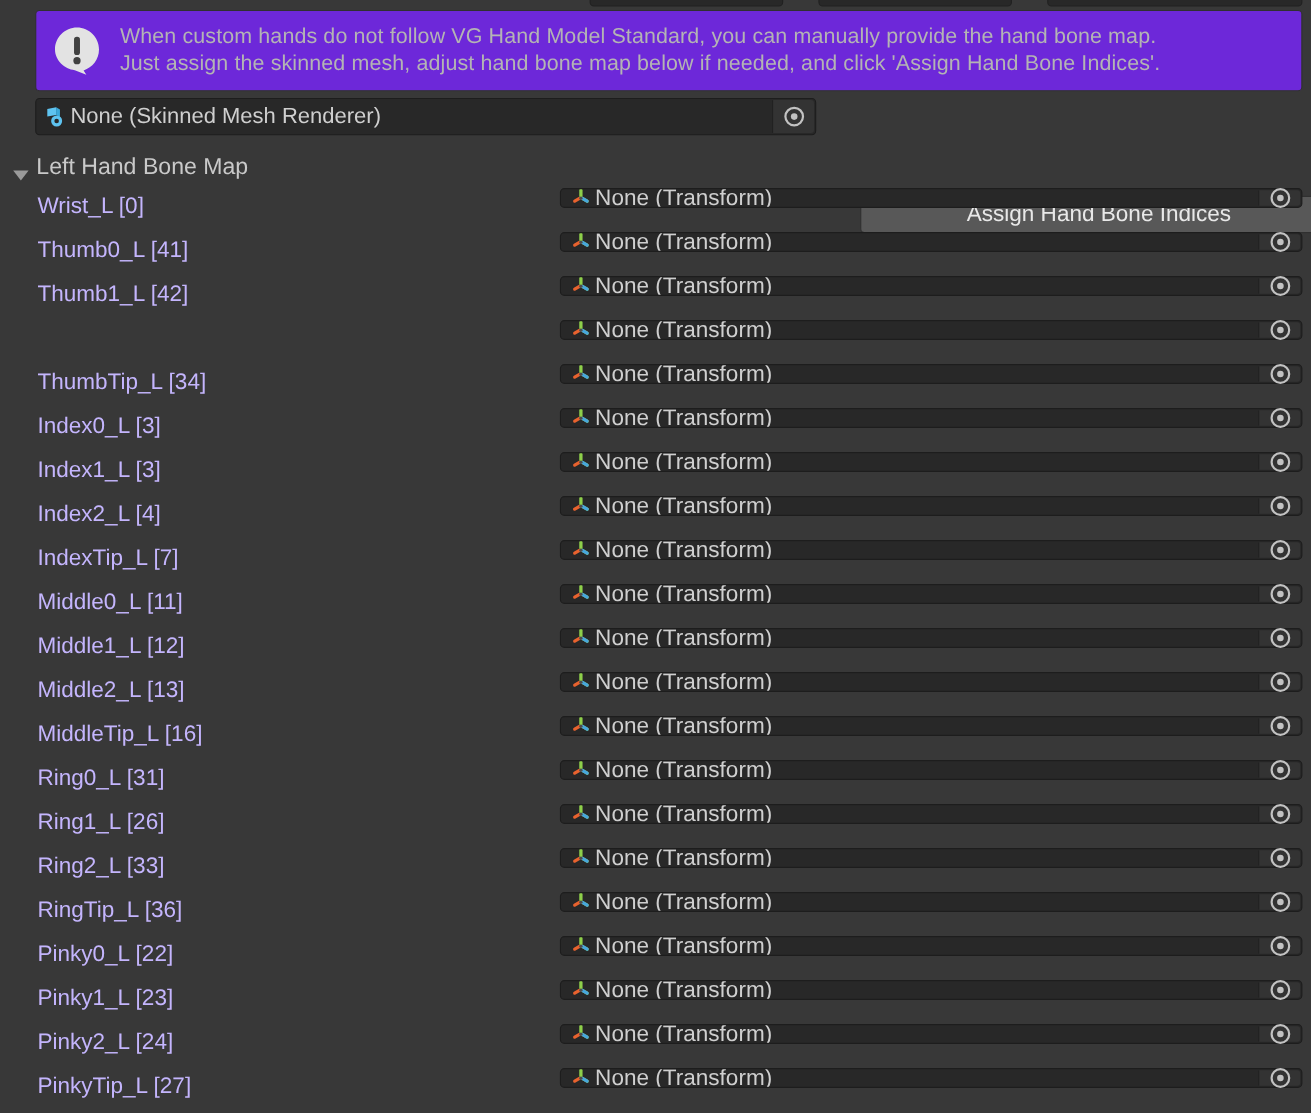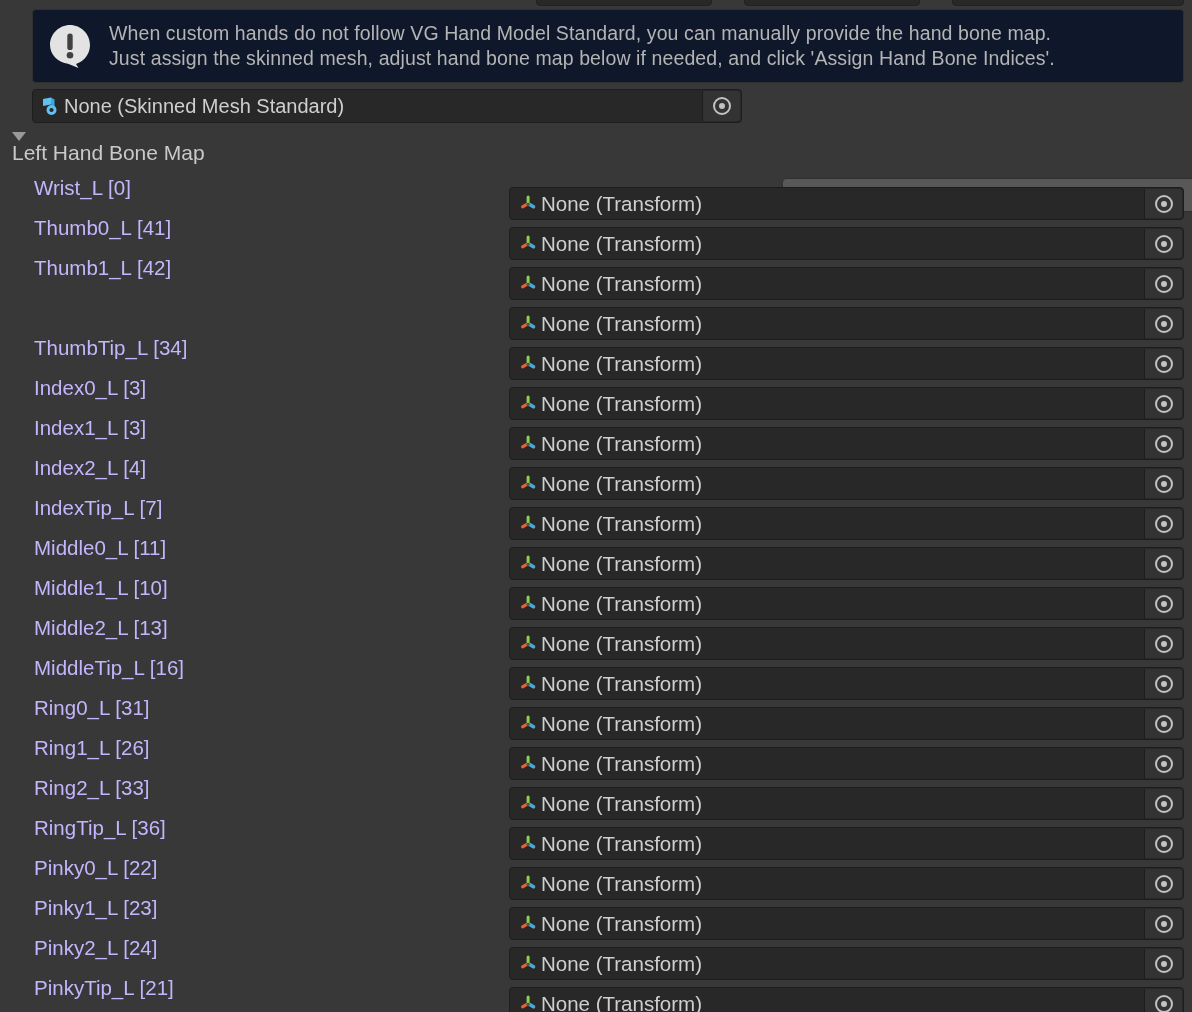--- a/index.html
+++ b/index.html
@@ -24,21 +24,21 @@
     background: #282828;
     border: 1px solid #212121;
     border-radius: 4px;
   }
 
   
   .helpbox {
     position: absolute;
     left: 32px; top: 9px;
     width: 1152px; height: 74px;
-    background: #0f172a;
+    background: #6d28d9;
     border: 1px solid #303030;
     border-radius: 4px;
     display: flex;
     align-items: center;
   }
   .helpbox-icon {
     width: 46px; height: 46px;
     margin-left: 14px; margin-right: 16px;
     flex: 0 0 auto;
     position: relative;
@@ -118,23 +118,22 @@
     justify-content: center;
     cursor: pointer;
     padding: 0;
   }
 
   
   .foldout {
     position: absolute;
     left: 12px; top: 132px;
     height: 32px;
-    display: flex; align-items: flex-start;
+    display: flex; align-items: flex-end;
     cursor: pointer;
-    flex-direction: column;
   }
   .tri {
     width: 0; height: 0;
     border-left: 7.5px solid transparent;
     border-right: 7.5px solid transparent;
     border-top: 9px solid #9a9a9a;
     margin-right: 7px;
   }
   .foldout-label {
     color: #c9c9c9;
@@ -151,22 +150,22 @@
     position: absolute;
     left: 34px; top: 0;
     height: 40px;
     display: flex; align-items: center;
     color: #c4b5fd;
     font-size: 20.5px;
     white-space: nowrap;
   }
   .bone-field {
     position: absolute;
-    left: 509px; top: 19px;
-    width: 675px; height: 33px;
+    left: 509px; top: 3px;
+    width: 675px; height: 18px;
     background: #282828;
     border: 1px solid #1d1d1d;
     border-radius: 4px;
   }
   .bone-field .of-inner {
     position: absolute;
     left: 8px; top: 0; right: 40px; bottom: 0;
     display: flex; align-items: center;
     gap: 3px;
     overflow: hidden;
@@ -201,21 +200,21 @@
   <div class="smr-row">
     <div class="objfield" style="left:0; top:0; width:710px; height:34px;">
       <span class="of-icon" style="margin-left:7px;margin-right:3px;">
         <svg width="21" height="21" viewBox="0 0 21 21" aria-hidden="true">
           <path d="M3 3 L11 1.5 L11 8.5 L3 10 Z" fill="#5ec3f0"></path>
           <path d="M11 1.5 L14.5 3.5 L14.5 10.5 L11 8.5 Z" fill="#3ba9da"></path>
           <circle cx="11.5" cy="14" r="5" fill="#5ec3f0"></circle>
           <circle cx="11.5" cy="14" r="2.1" fill="#282828"></circle>
         </svg>
       </span>
-      <span class="of-label">None (Skinned Mesh Standard)</span>
+      <span class="of-label">None (Skinned Mesh Renderer)</span>
       <span class="picker">
         <span class="picker-circle">
           <span class="picker-dot"></span>
         </span>
       </span>
     </div>
     <button class="btn-assign">Assign Hand Bone Indices</button>
   </div>
 
   <div class="foldout">
@@ -447,21 +446,21 @@
       </div>
       <span class="picker">
         <span class="picker-circle">
           <span class="picker-dot"></span>
         </span>
       </span>
     </div>
   </div>
 
   <div class="bone-row">
-    <div class="bone-label">Middle1_L [10]</div>
+    <div class="bone-label">Middle1_L [12]</div>
     <div class="bone-field">
       <div class="of-inner">
         <span class="of-icon">
           <svg width="20" height="20" viewBox="0 0 20 20" aria-hidden="true">
             <rect x="8.6" y="1.6" width="3" height="8" rx="1.5" fill="#8ed04a"></rect>
             <rect x="8.6" y="1.6" width="3" height="8" rx="1.5" fill="#8ed04a" transform="rotate(120 10.1 9.6)"></rect>
             <rect x="8.6" y="1.6" width="3" height="8" rx="1.5" fill="#e8622e" transform="rotate(-120 10.1 9.6)"></rect>
             <rect x="8.6" y="1.6" width="3" height="8" rx="1.5" fill="#47a6dd" transform="rotate(120 10.1 9.6)"></rect>
             <circle cx="10.1" cy="10.2" r="1.5" fill="#4e4e4e"></circle>
           </svg>
@@ -677,21 +676,21 @@
       </div>
       <span class="picker">
         <span class="picker-circle">
           <span class="picker-dot"></span>
         </span>
       </span>
     </div>
   </div>
 
   <div class="bone-row">
-    <div class="bone-label">PinkyTip_L [21]</div>
+    <div class="bone-label">PinkyTip_L [27]</div>
     <div class="bone-field">
       <div class="of-inner">
         <span class="of-icon">
           <svg width="20" height="20" viewBox="0 0 20 20" aria-hidden="true">
             <rect x="8.6" y="1.6" width="3" height="8" rx="1.5" fill="#8ed04a"></rect>
             <rect x="8.6" y="1.6" width="3" height="8" rx="1.5" fill="#8ed04a" transform="rotate(120 10.1 9.6)"></rect>
             <rect x="8.6" y="1.6" width="3" height="8" rx="1.5" fill="#e8622e" transform="rotate(-120 10.1 9.6)"></rect>
             <rect x="8.6" y="1.6" width="3" height="8" rx="1.5" fill="#47a6dd" transform="rotate(120 10.1 9.6)"></rect>
             <circle cx="10.1" cy="10.2" r="1.5" fill="#4e4e4e"></circle>
           </svg>

